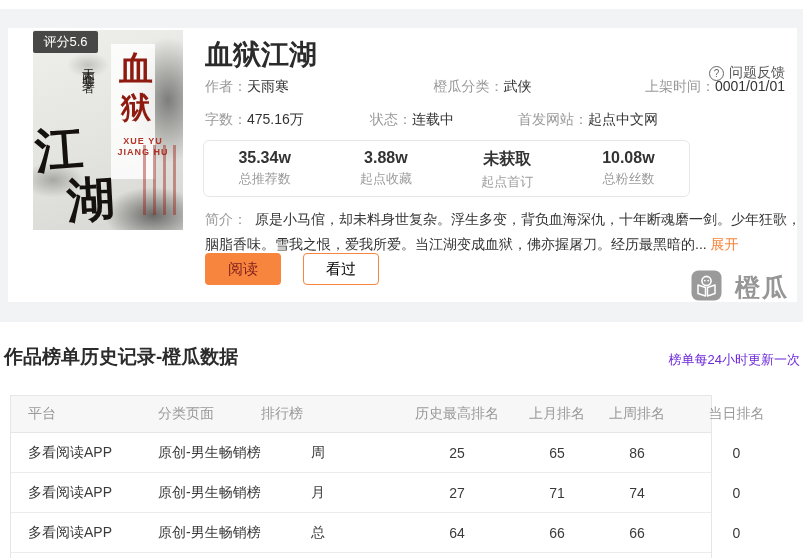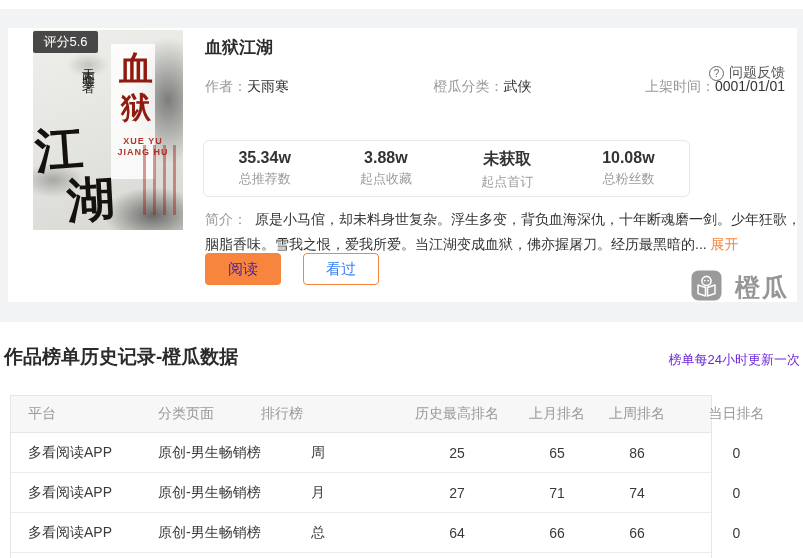--- a/index.html
+++ b/index.html
@@ -29,21 +29,21 @@
   .cover-char-black { position:absolute; font-family:"DejaVu Serif","Liberation Serif",serif; font-weight:bold; color:#15110e; }
   .cover-eng { position:absolute; left:70px; top:106px; width:80px; text-align:center; color:#b3352a; font-size:9px; font-weight:bold; line-height:11px; letter-spacing:1px; }
   .cover-author { position:absolute; left:46px; top:28px; writing-mode:vertical-rl; font-family:"DejaVu Serif","Liberation Serif",serif; font-size:13px; color:#22201d; letter-spacing:3px; }
   .cover-seal { position:absolute; right:6px; top:115px; width:34px; height:70px;
     background:repeating-linear-gradient(90deg, rgba(160,30,20,.55) 0 3px, rgba(160,30,20,0) 3px 10px); opacity:.8; }
   .badge {
     position:absolute; left:0; top:1px; width:65px; height:22px; background:rgba(42,42,42,.85);
     color:#fff; font-size:13px; line-height:22px; text-align:center; border-radius:2px;
   }
 
-  .book-title { position:absolute; left:197px; top:8px; font-size:17px; font-weight:bold; color:#2b2b2b; }
+  .book-title { position:absolute; left:197px; top:8px; font-size:28px; font-weight:bold; color:#2b2b2b; }
 
   .feedback { position:absolute; right:12px; top:36px; font-size:14px; color:#555; cursor:pointer; display:flex; align-items:center; gap:5px; }
   .q-icon { width:15px; height:15px; border:1px solid #666; border-radius:50%; font-size:10px; line-height:13px; text-align:center; color:#666; display:inline-block; }
 
   .meta-row { position:absolute; left:197px; width:580px; display:flex; font-size:14px; }
   .meta-row.r1 { top:50px;justify-content:space-between; } .meta-row.r2 { top:83px; }
   .meta-item1 { width:165px; } .meta-item2 { width:148px; }
   .meta-label { color:#999; } .meta-value { color:#333; }
 
   .stats-box {
@@ -53,26 +53,26 @@
   .stat { flex:1; text-align:center; padding-top:8px; }
   .stat-value { font-size:16px; font-weight:bold; color:#333; }
   .stat-label { font-size:13px; color:#9b9b9b; margin-top:3px; }
 
   .intro { position:absolute; left:197px; top:179px; width:596px; font-size:14px; line-height:25px; color:#333; }
   .intro-label { color:#999; margin-right:8px; }
   .expand-link { color:#f7853d; cursor:pointer; }
 
   .btn-read {
     position:absolute; left:197px; top:225px; width:76px; height:32px; background:#f7853d;
-    border:none; border-radius:4px; color:#4c1d95; font-size:15px; cursor:pointer;
+    border:none; border-radius:4px; color:#7f1d1d; font-size:15px; cursor:pointer;
     font-family:"Liberation Sans","DejaVu Sans",sans-serif;
   }
   .btn-seen {
     position:absolute; left:295px; top:225px; width:76px; height:32px; background:#fff;
-    border:1px solid #f7853d; border-radius:4px; color:#3b82f6; font-size:15px; cursor:pointer;
+    border:1px solid #f7853d; border-radius:4px; color:#000000; font-size:15px; cursor:pointer;
     font-family:"Liberation Sans","DejaVu Sans",sans-serif;
   }
 
   .watermark { position:absolute; right:8px; top:242px; display:flex; align-items:center; gap:13px; }
   .wm-text { font-size:25px; font-weight:bold; color:#969696; letter-spacing:2px; }
 
   
   .card2 { position:absolute; left:0; top:322px; width:803px; height:236px; background:#fff; }
   .section-title { position:absolute; left:4px; top:22px; font-size:19px; font-weight:bold; color:#2b2b2b; }
   .update-note { position:absolute; right:3px; top:29px; font-size:13px; color:#6d28d9; }
@@ -111,20 +111,25 @@
 
   <div class="feedback">
     <span class="q-icon">?</span>
     <span>问题反馈</span>
   </div>
 
   <div class="meta-row r1">
     <div class="meta-item1"><span class="meta-label">作者：</span><span class="meta-value">天雨寒</span></div>
     <div class="meta-item2"><span class="meta-label">橙瓜分类：</span><span class="meta-value">武侠</span></div>
     <div><span class="meta-label">上架时间：</span><span class="meta-value">0001/01/01</span></div>
+  </div>
+  <div class="meta-row r2">
+    <div class="meta-item1"><span class="meta-label">字数：</span><span class="meta-value">475.16万</span></div>
+    <div class="meta-item2"><span class="meta-label">状态：</span><span class="meta-value">连载中</span></div>
+    <div><span class="meta-label">首发网站：</span><span class="meta-value">起点中文网</span></div>
   </div>
 
   <div class="stats-box">
     <div class="stat">
       <div class="stat-value">35.34w</div>
       <div class="stat-label">总推荐数</div>
     </div>
     <div class="stat">
       <div class="stat-value">3.88w</div>
       <div class="stat-label">起点收藏</div>

